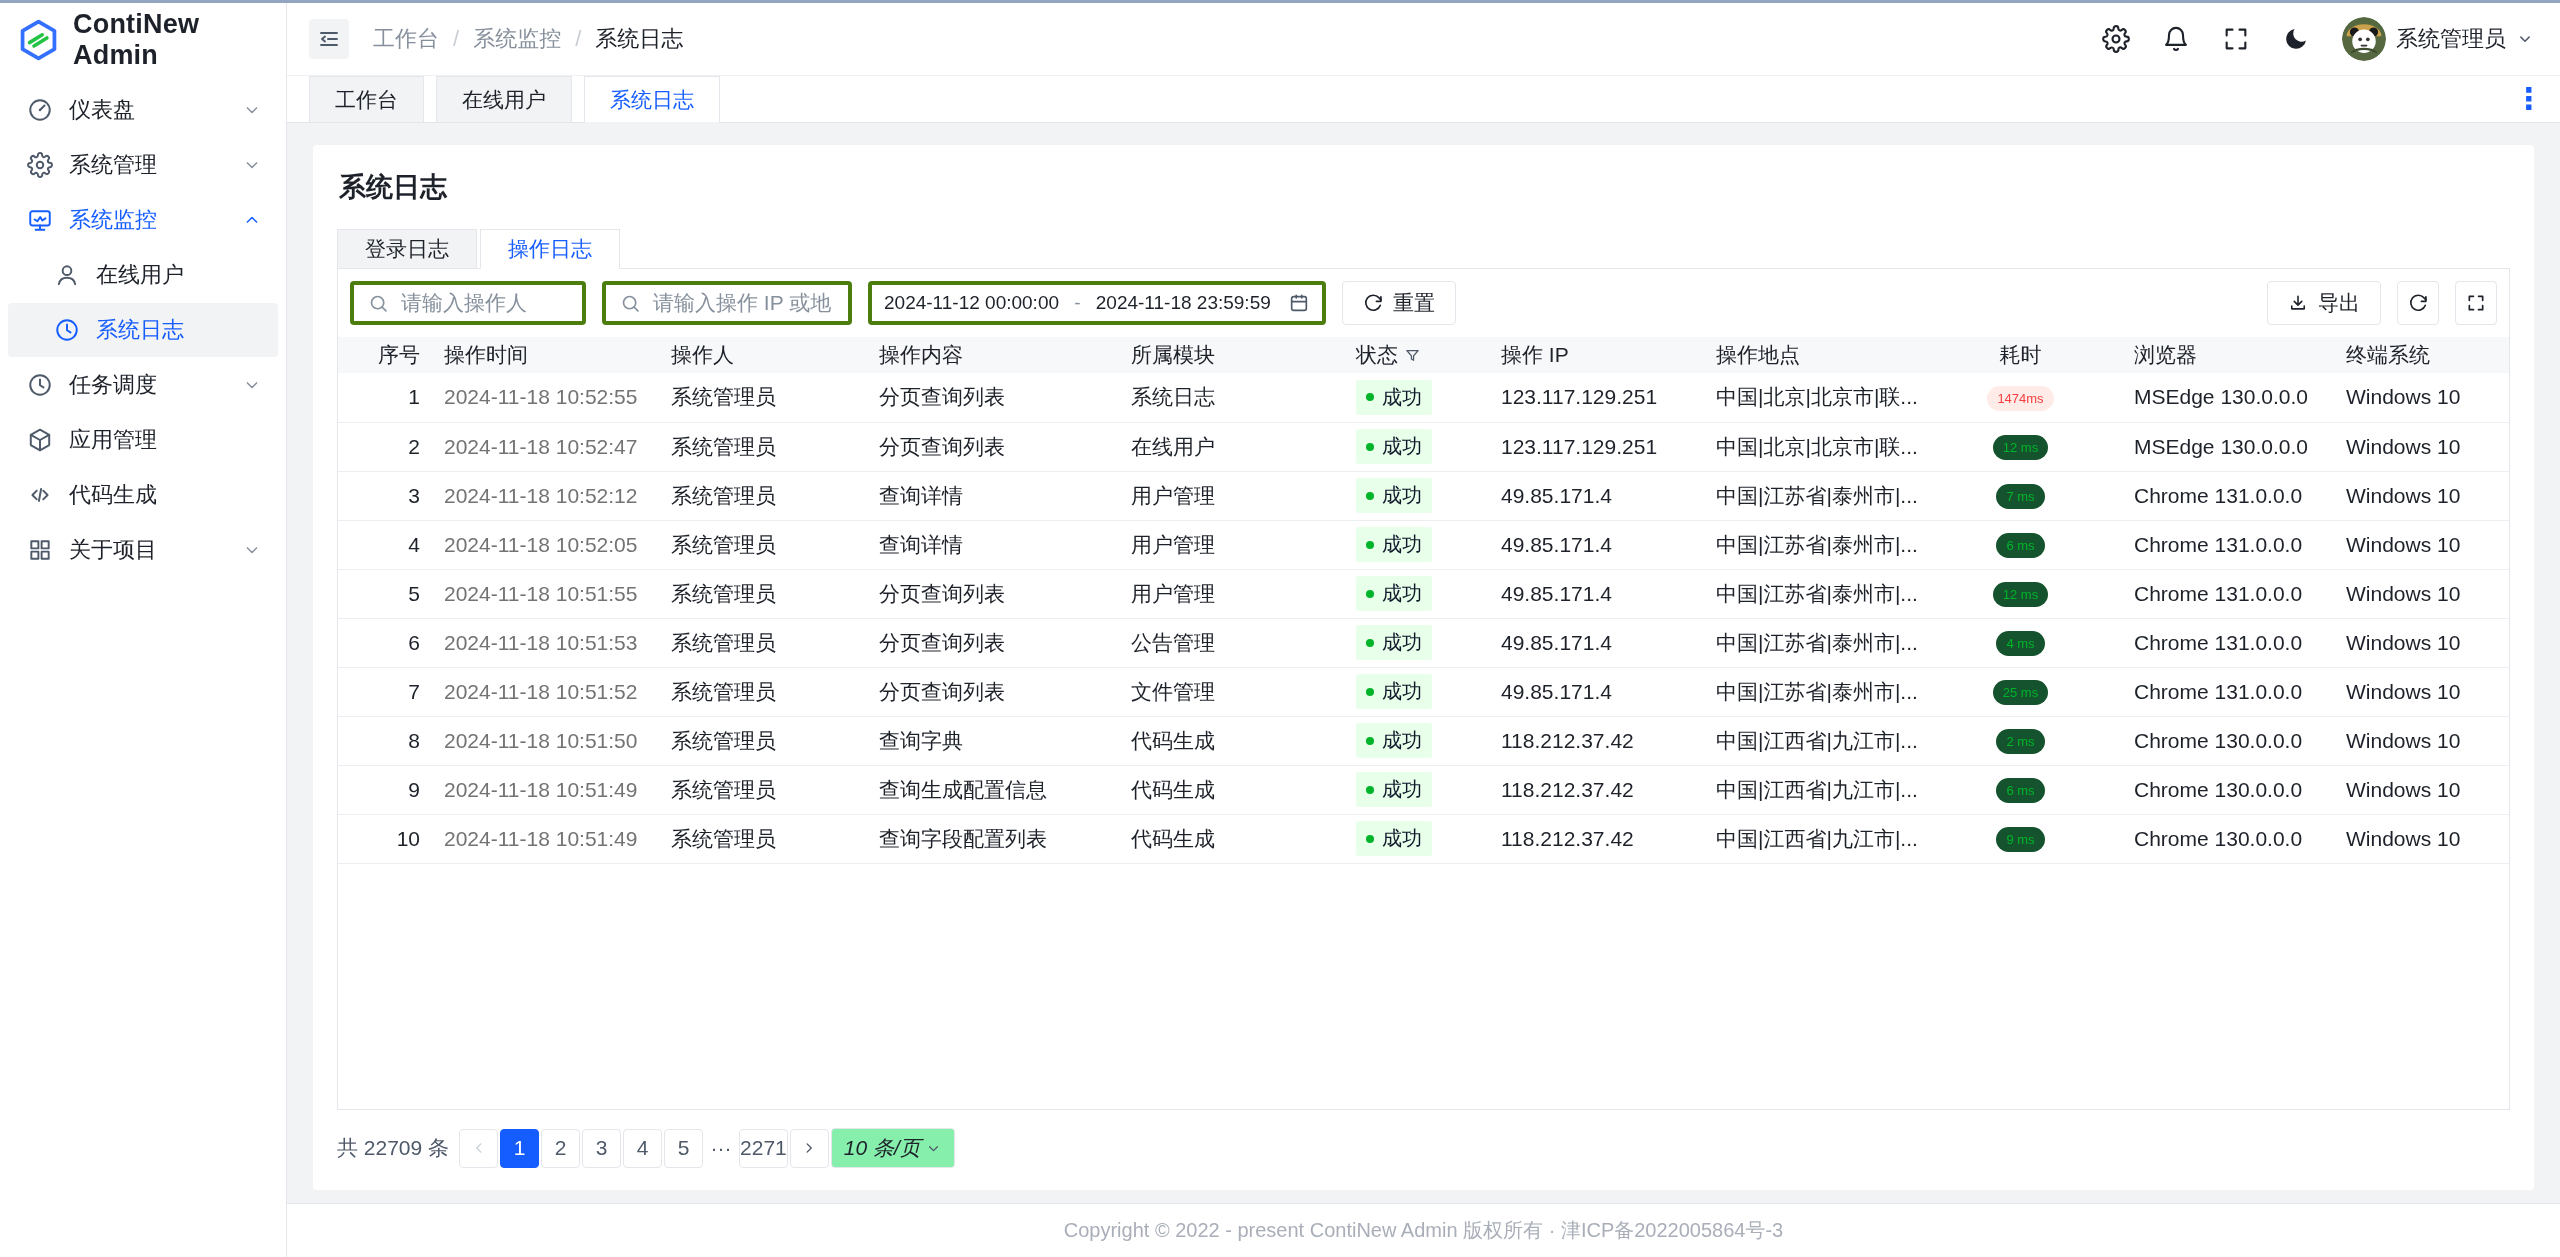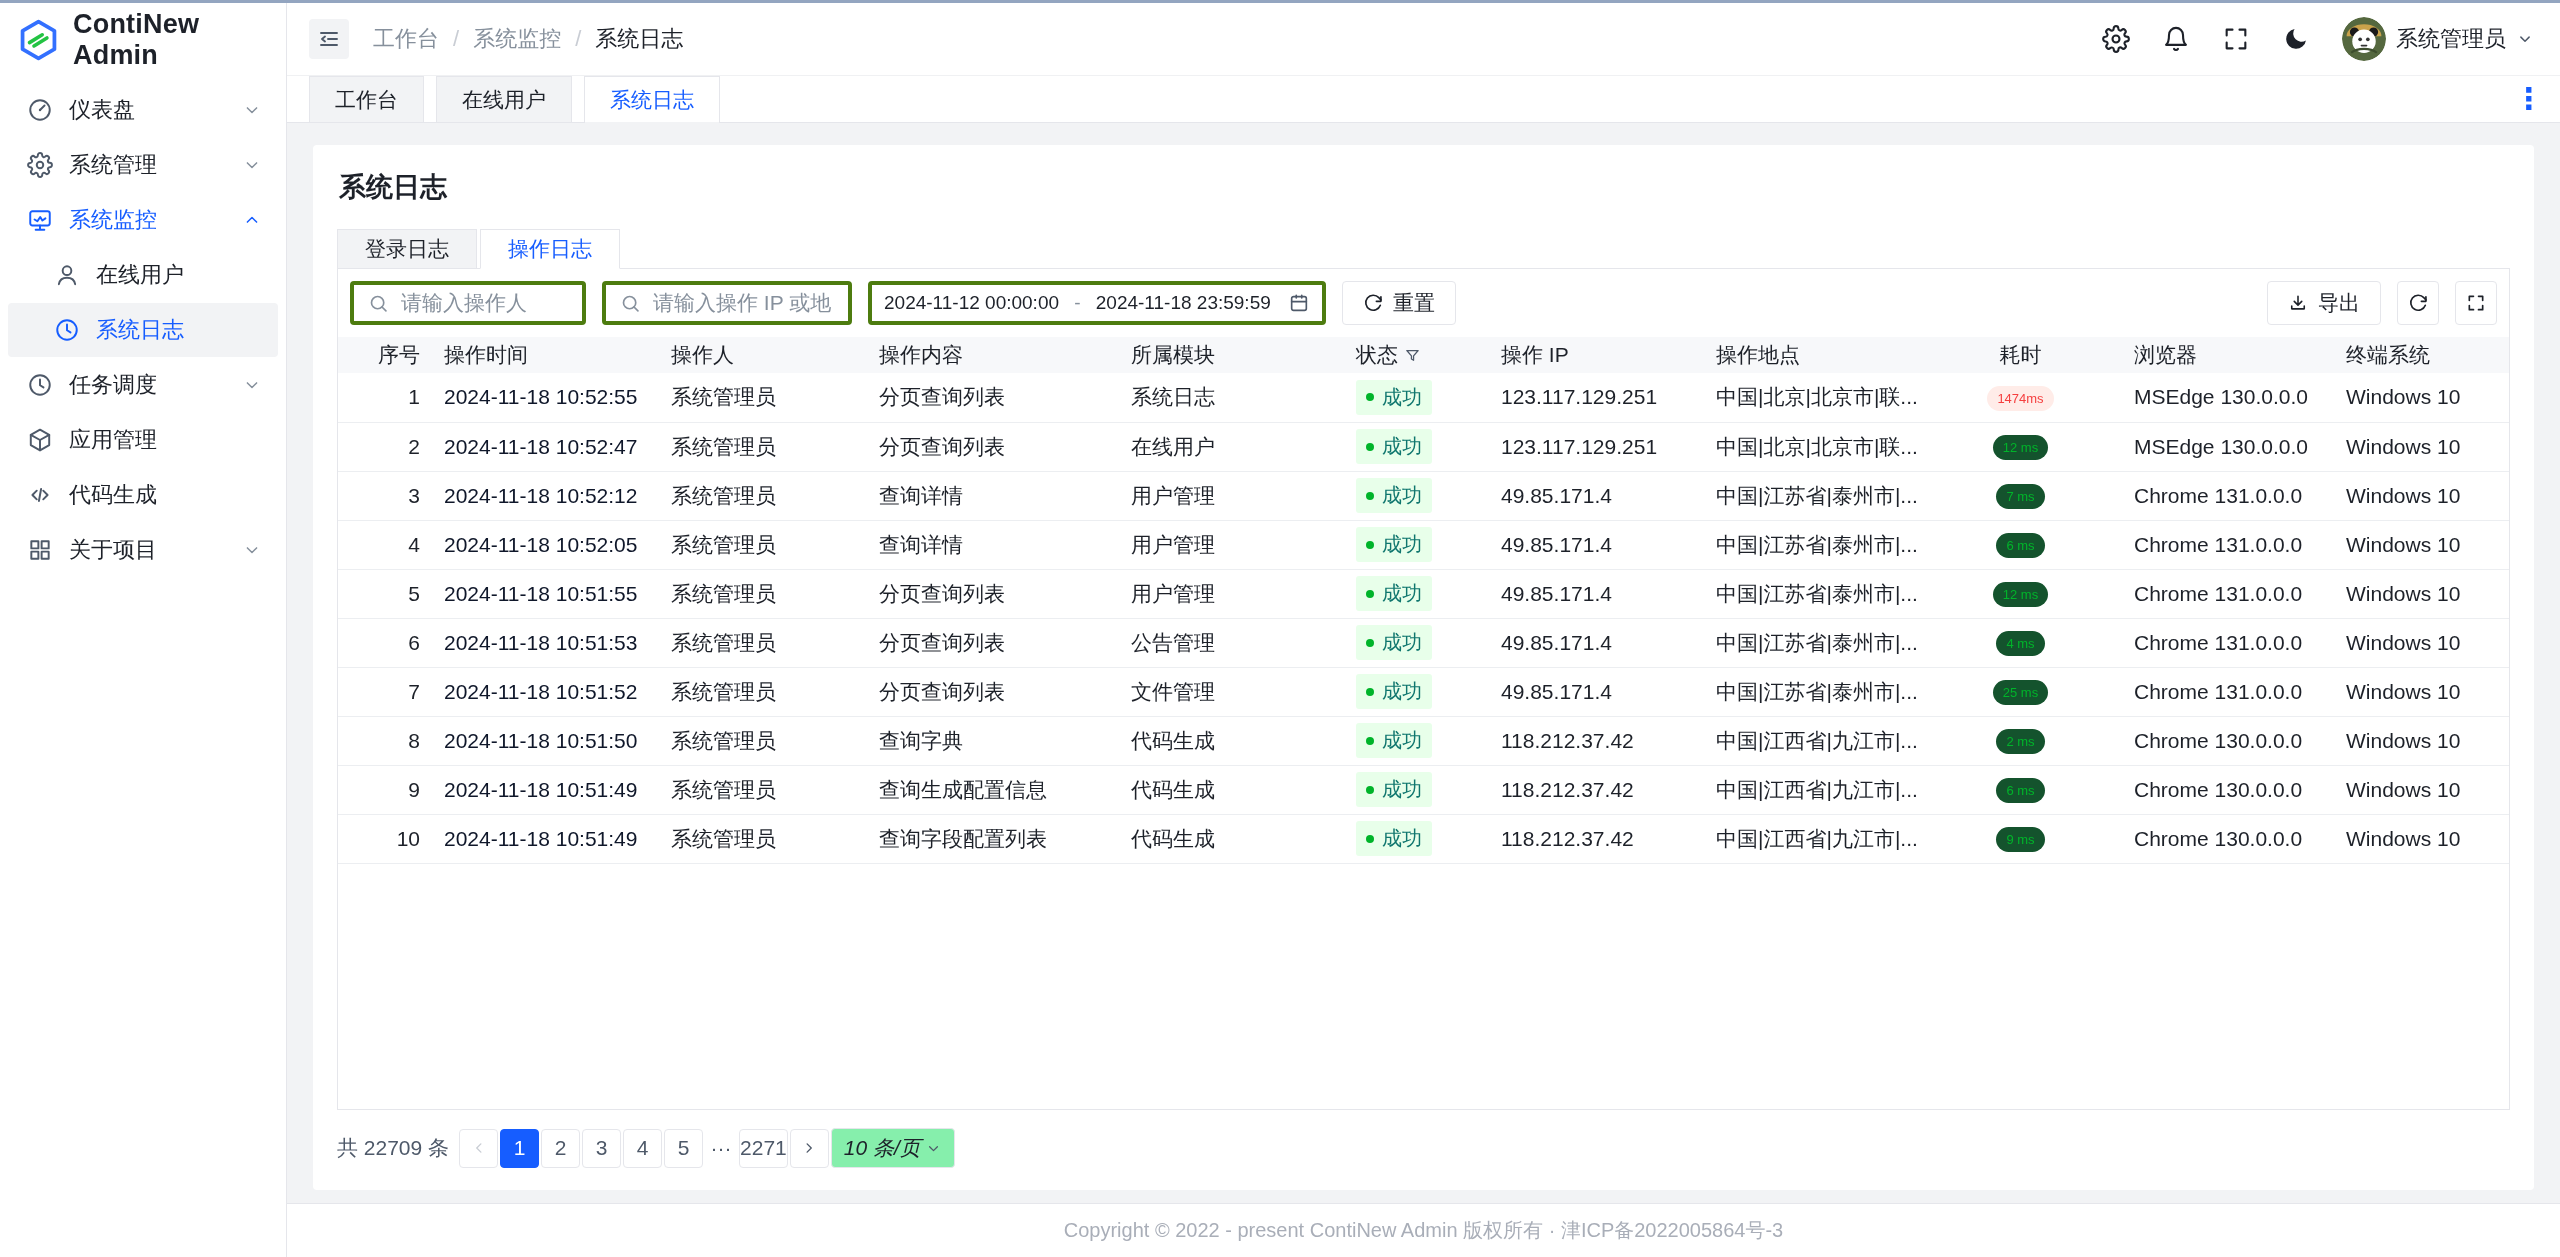--- a/index.html
+++ b/index.html
@@ -76,24 +76,24 @@
   .iconbtn { width:42px; padding:0; }
   .spacer { flex:1; }
 
   
   table { width:100%; border-collapse:collapse; table-layout:fixed; flex:none; }
   th, td { text-align:left; padding:0 8px 0 16px; font-size:21px; white-space:nowrap; overflow:hidden; }
   th:first-child, td:first-child { padding-left:32px;text-align:right; }
   thead th { background:#f7f8fa; height:36px; font-weight:500; color:#1d2129; }
   tbody td { height:49px; border-bottom:1px solid #eceef1; color:#1d2129; }
   .col-center { text-align:center; padding-left:0 !important; }
-  .time-link { color:#0f172a; cursor:pointer;text-align:right; }
+  .time-link { color:#737373; cursor:pointer;text-align:right; }
   .th-filter { display:inline-flex; align-items:center; gap:6px; }
   .th-filter .icn { width:17px; height:17px; color:#4e5969; cursor:pointer; }
-  .status-badge { display:inline-flex; align-items:center; gap:8px; background:#e8ffea; color:#0f766e; font-size:20px; padding:4px 10px; border-radius:3px; }
+  .status-badge { display:inline-flex; align-items:center; gap:8px; background:#e8ffea; color:#0f172a; font-size:20px; padding:4px 10px; border-radius:3px; }
   .status-dot { width:8px; height:8px; border-radius:50%; background:#00b42a; }
   .dur-badge { display:inline-block; font-size:13px; padding:5px 10px; border-radius:13px; }
   .dur-success { background:#14532d; color:#00b42a; }
   .dur-danger { background:#ffece8; color:#f53f3f; }
 
   
   .pagination { flex:none; display:flex; align-items:center; justify-content:flex-start; gap:2px; margin-top:18px; font-size:21px; color:#4e5969; }
   .total { margin-right:8px; color:#4e5969; }
   .pg-btn { min-width:39px; height:39px; border:1px solid #e5e6eb; border-radius:4px; background:#fff; display:flex; align-items:center; justify-content:center; cursor:pointer; color:#4e5969; font-size:21px; font-family:inherit; padding:0; }
   .pg-btn .icn { width:18px; height:18px; }

